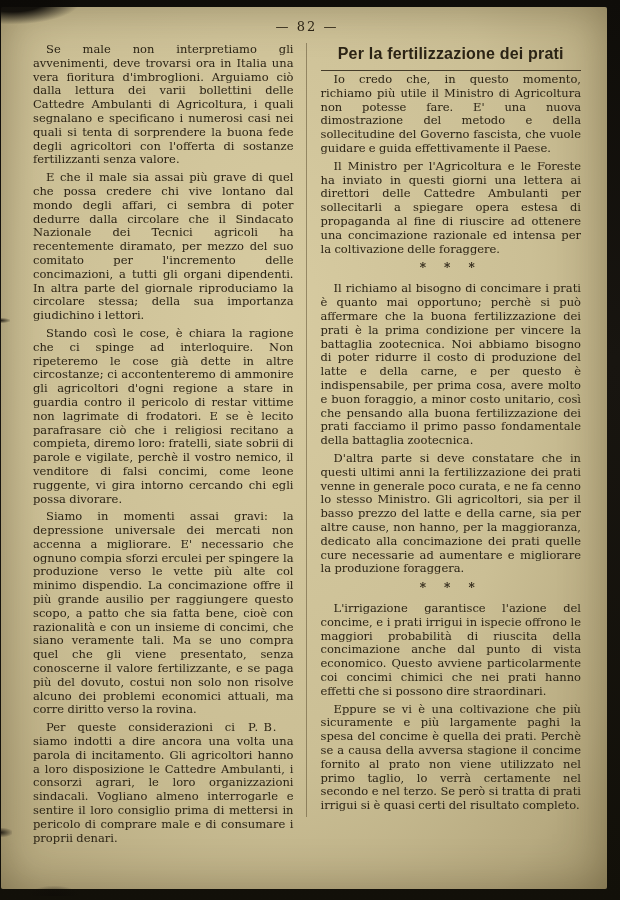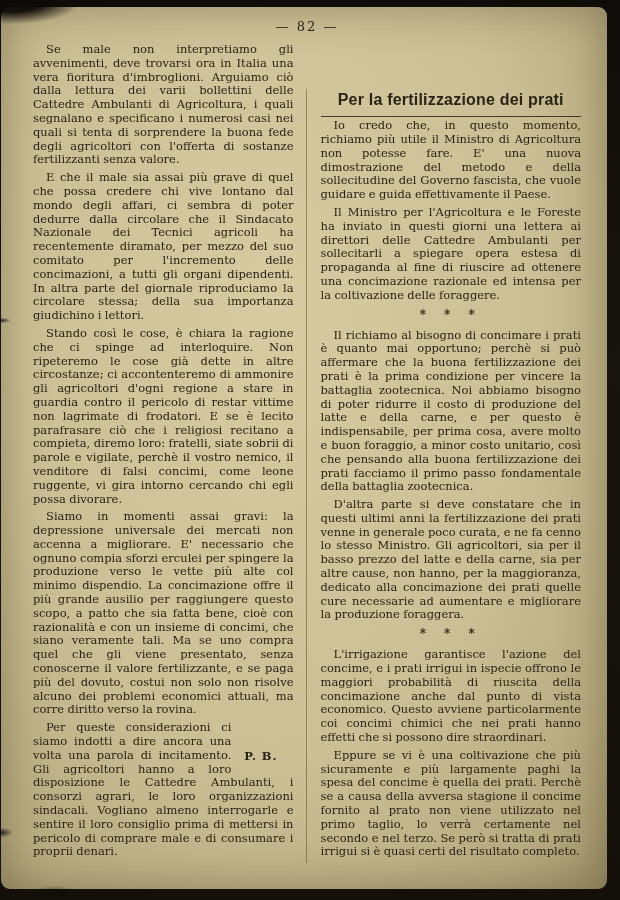--- a/index.html
+++ b/index.html
@@ -20,21 +20,21 @@
   .paper {
     position: absolute;
     top: 7px;
     left: 1px;
     right: 13px;
     bottom: 11px;
     box-sizing: border-box;
     padding: 12px 26px 4px 32px;
     background: radial-gradient(ellipse at 45% 35%, #d7cba1 0%, #cbbf95 55%, #b7aa80 85%, #a2956c 100%);
     box-shadow: inset 0 0 46px rgba(58, 44, 18, 0.38);
-    border-radius: 9px;
+    border-radius: 2px;
     color: #2b2315;
     overflow: hidden;
   }
   
   .blob-tl {
     position: absolute; top: 0; left: 0; width: 80px; height: 24px;
     background: radial-gradient(ellipse at 15% 0%, rgba(12,10,7,0.95) 35%, rgba(12,10,7,0) 72%);
     pointer-events: none;
   }
   .speck-1 {
@@ -51,21 +51,21 @@
   }
   .page-header {
     text-align: center;
     font-size: 13px;
     letter-spacing: 2px;
     margin: 0 0 9px 0;
     color: #2b2315;
   }
   .columns {
     display: flex;
-    align-items: flex-end;
+    align-items: flex-start;
   }
   .col {
     flex: 1 1 0;
     min-width: 0;
   }
   .col.left {
     padding-right: 12px;
   }
   .col.right {
     border-left: 1px solid rgba(72, 58, 30, 0.45);
@@ -92,24 +92,23 @@
   }
   .sep {
     text-align: center;
     font-weight: bold;
     font-size: 12px;
     letter-spacing: 7px;
     margin: 5px 0 7px 0;
   }
   .sig {
     float: right;
-    font-weight: bold;
+    font-weight: normal;
     padding-right: 16px;
     letter-spacing: 1px;
-    margin-top: 29px;
   }
 </style>
 </head>
 <body>
 
 <div class="scan">
   <div class="paper">
 
     <div class="page-header">— 82 —</div>
 

